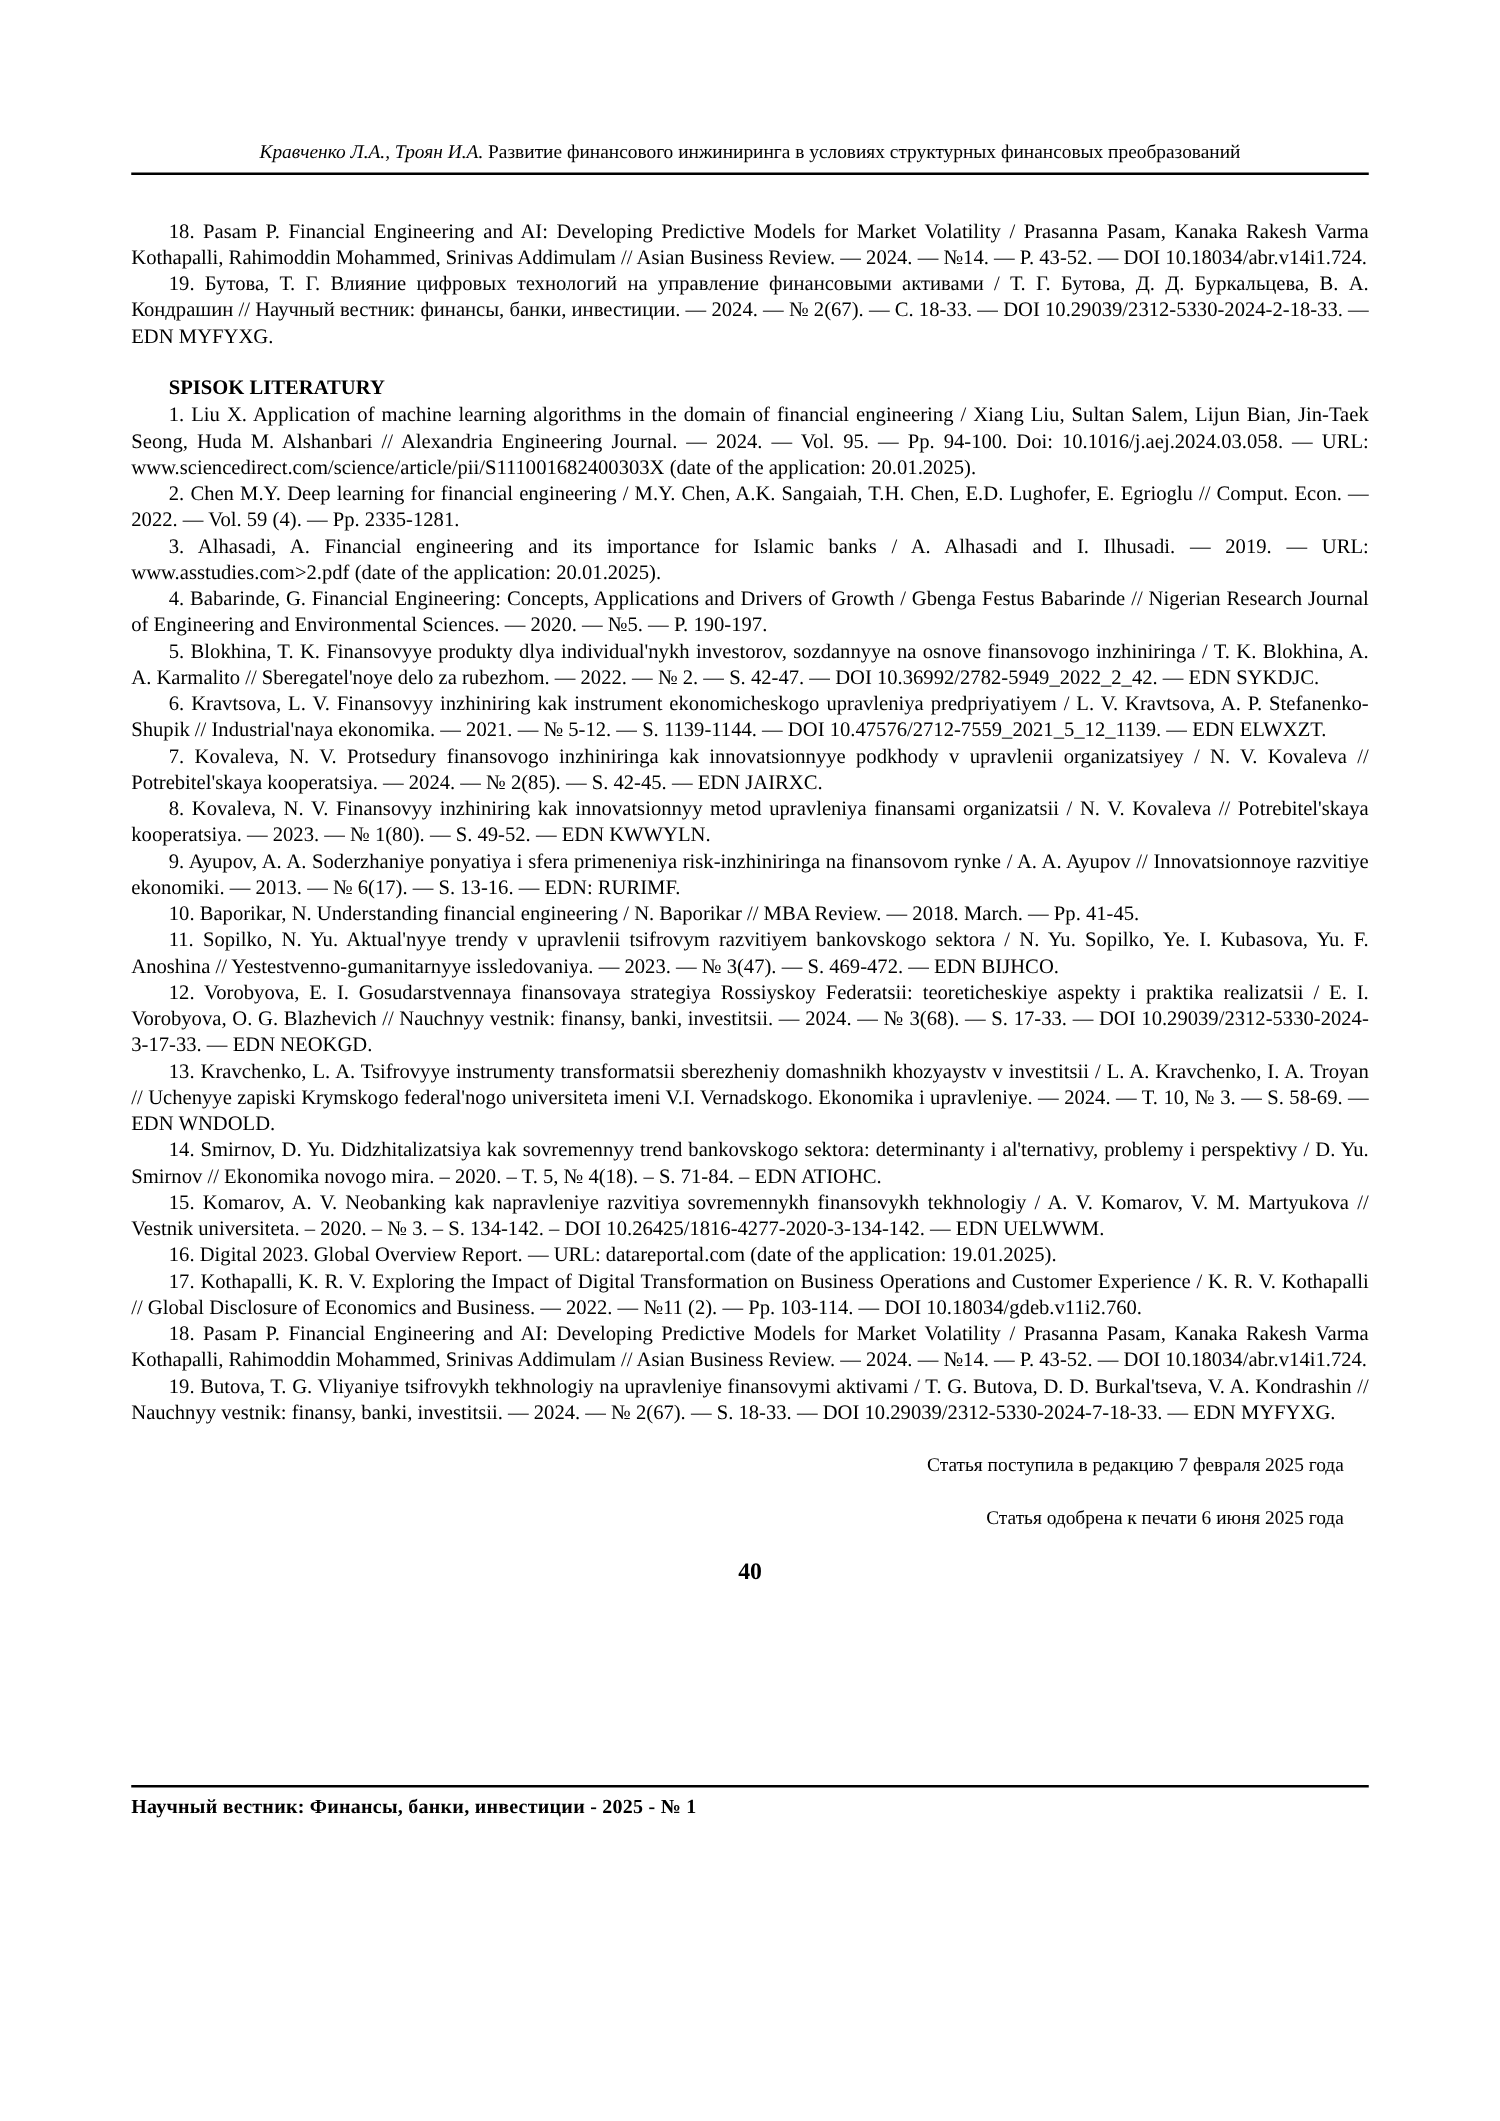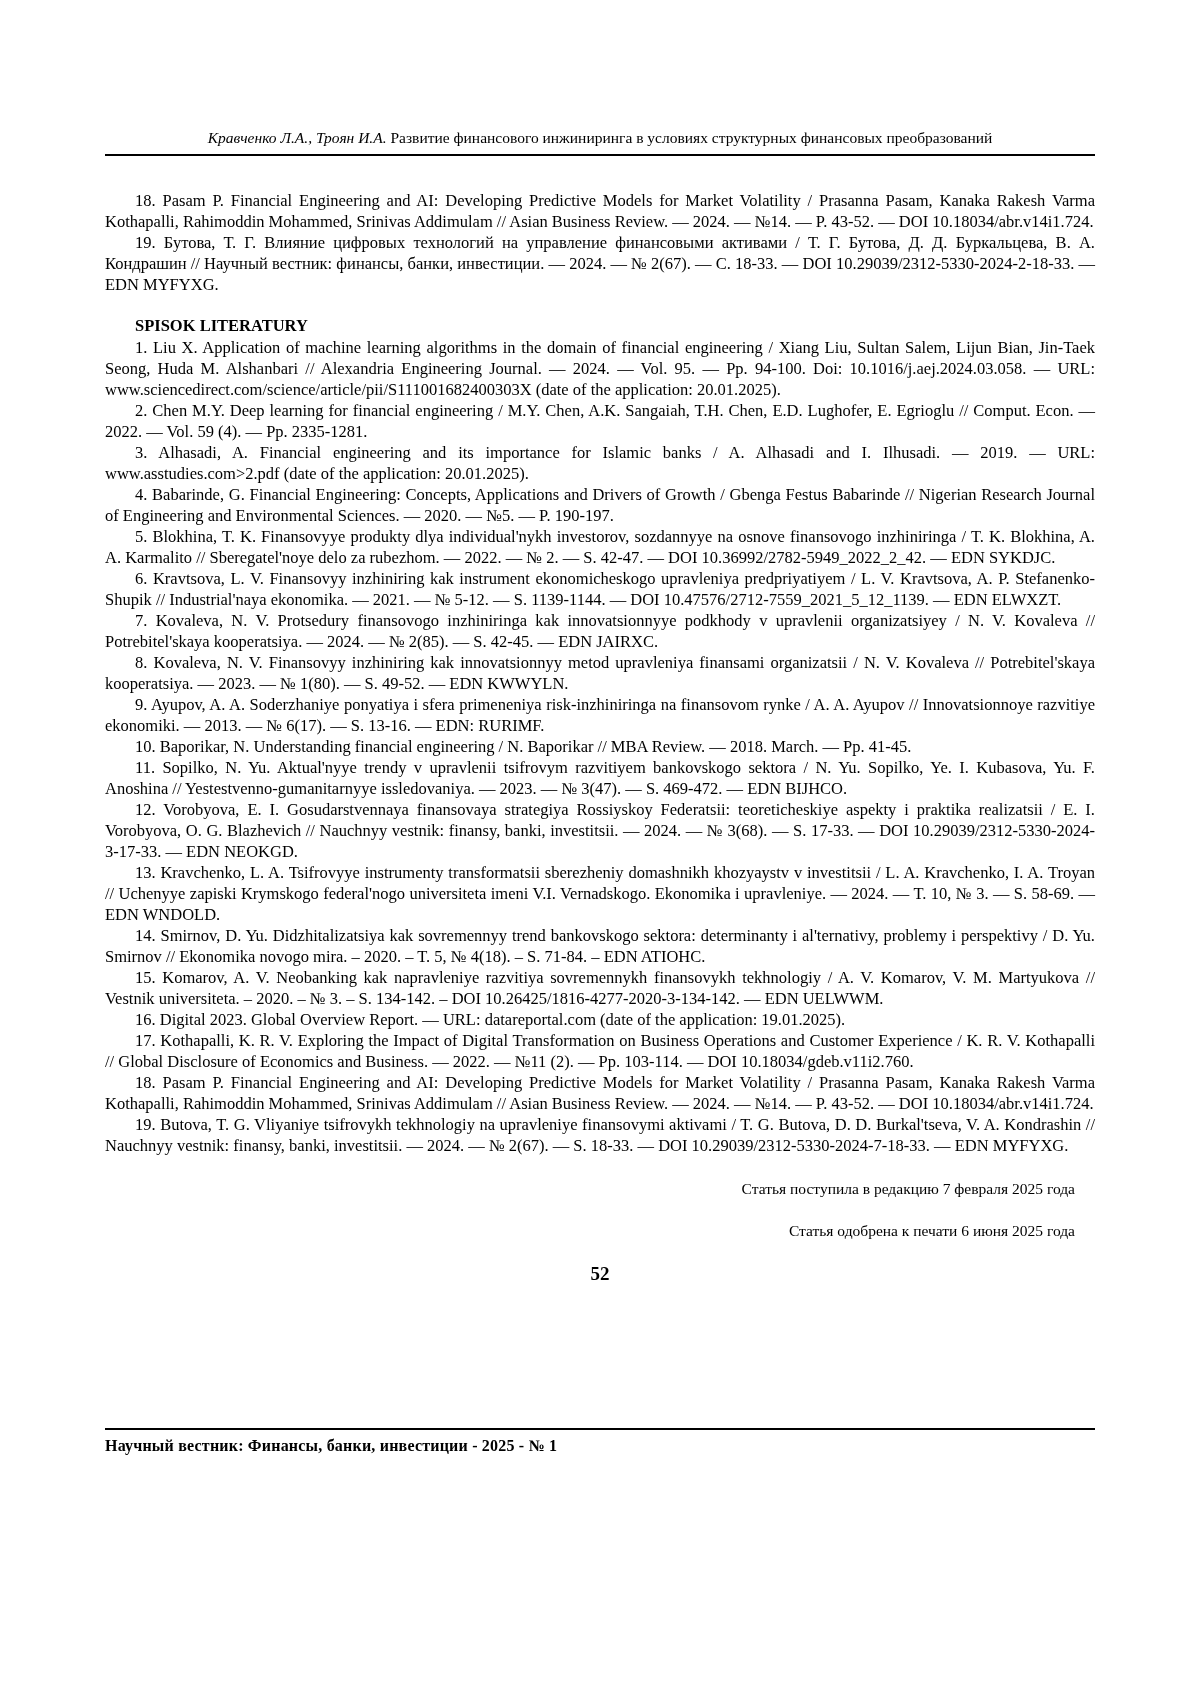--- a/index.html
+++ b/index.html
@@ -8,21 +8,21 @@
     height: 1697px;
     background: #ffffff;
     color: #000000;
     font-family: "Liberation Serif", "DejaVu Serif", serif;
     position: relative;
     overflow: hidden;
   }
   .page {
     position: absolute;
     left: 105px;
-    top: 128px;
+    top: 112px;
     width: 990px;
   }
   .running-head {
     font-size: 15.5px;
     line-height: 19px;
     text-align: center;
     padding-bottom: 7px;
     border-bottom: 2px solid #000;
     white-space: nowrap;
   }
@@ -113,20 +113,20 @@
       <p class="ref">17. Kothapalli, K. R. V. Exploring the Impact of Digital Transformation on Business Operations and Customer Experience / K. R. V. Kothapalli // Global Disclosure of Economics and Business. — 2022. — №11 (2). — Pp. 103-114. — DOI 10.18034/gdeb.v11i2.760.</p>
       <p class="ref">18. Pasam P. Financial Engineering and AI: Developing Predictive Models for Market Volatility / Prasanna Pasam, Kanaka Rakesh Varma Kothapalli, Rahimoddin Mohammed, Srinivas Addimulam // Asian Business Review. — 2024. — №14. — P. 43-52. — DOI 10.18034/abr.v14i1.724.</p>
       <p class="ref">19. Butova, T. G. Vliyaniye tsifrovykh tekhnologiy na upravleniye finansovymi aktivami / T. G. Butova, D. D. Burkal'tseva, V. A. Kondrashin // Nauchnyy vestnik: finansy, banki, investitsii. — 2024. — № 2(67). — S. 18-33. — DOI 10.29039/2312-5330-2024-7-18-33. — EDN MYFYXG.</p>
     </div>
 
   <div class="dates">
     <p class="date-line">Статья поступила в редакцию 7 февраля 2025 года</p>
     <p class="date-line">Статья одобрена к печати 6 июня 2025 года</p>
   </div>
 
-  <div class="page-number">52</div>
+  <div class="page-number">40</div>
 
 </div>
 
 <div class="footer">
   <div class="footer-rule"></div>
   <div class="footer-text">Научный вестник: Финансы, банки, инвестиции - 2025 - № 1</div>
 </div>
 
 </body></html>

